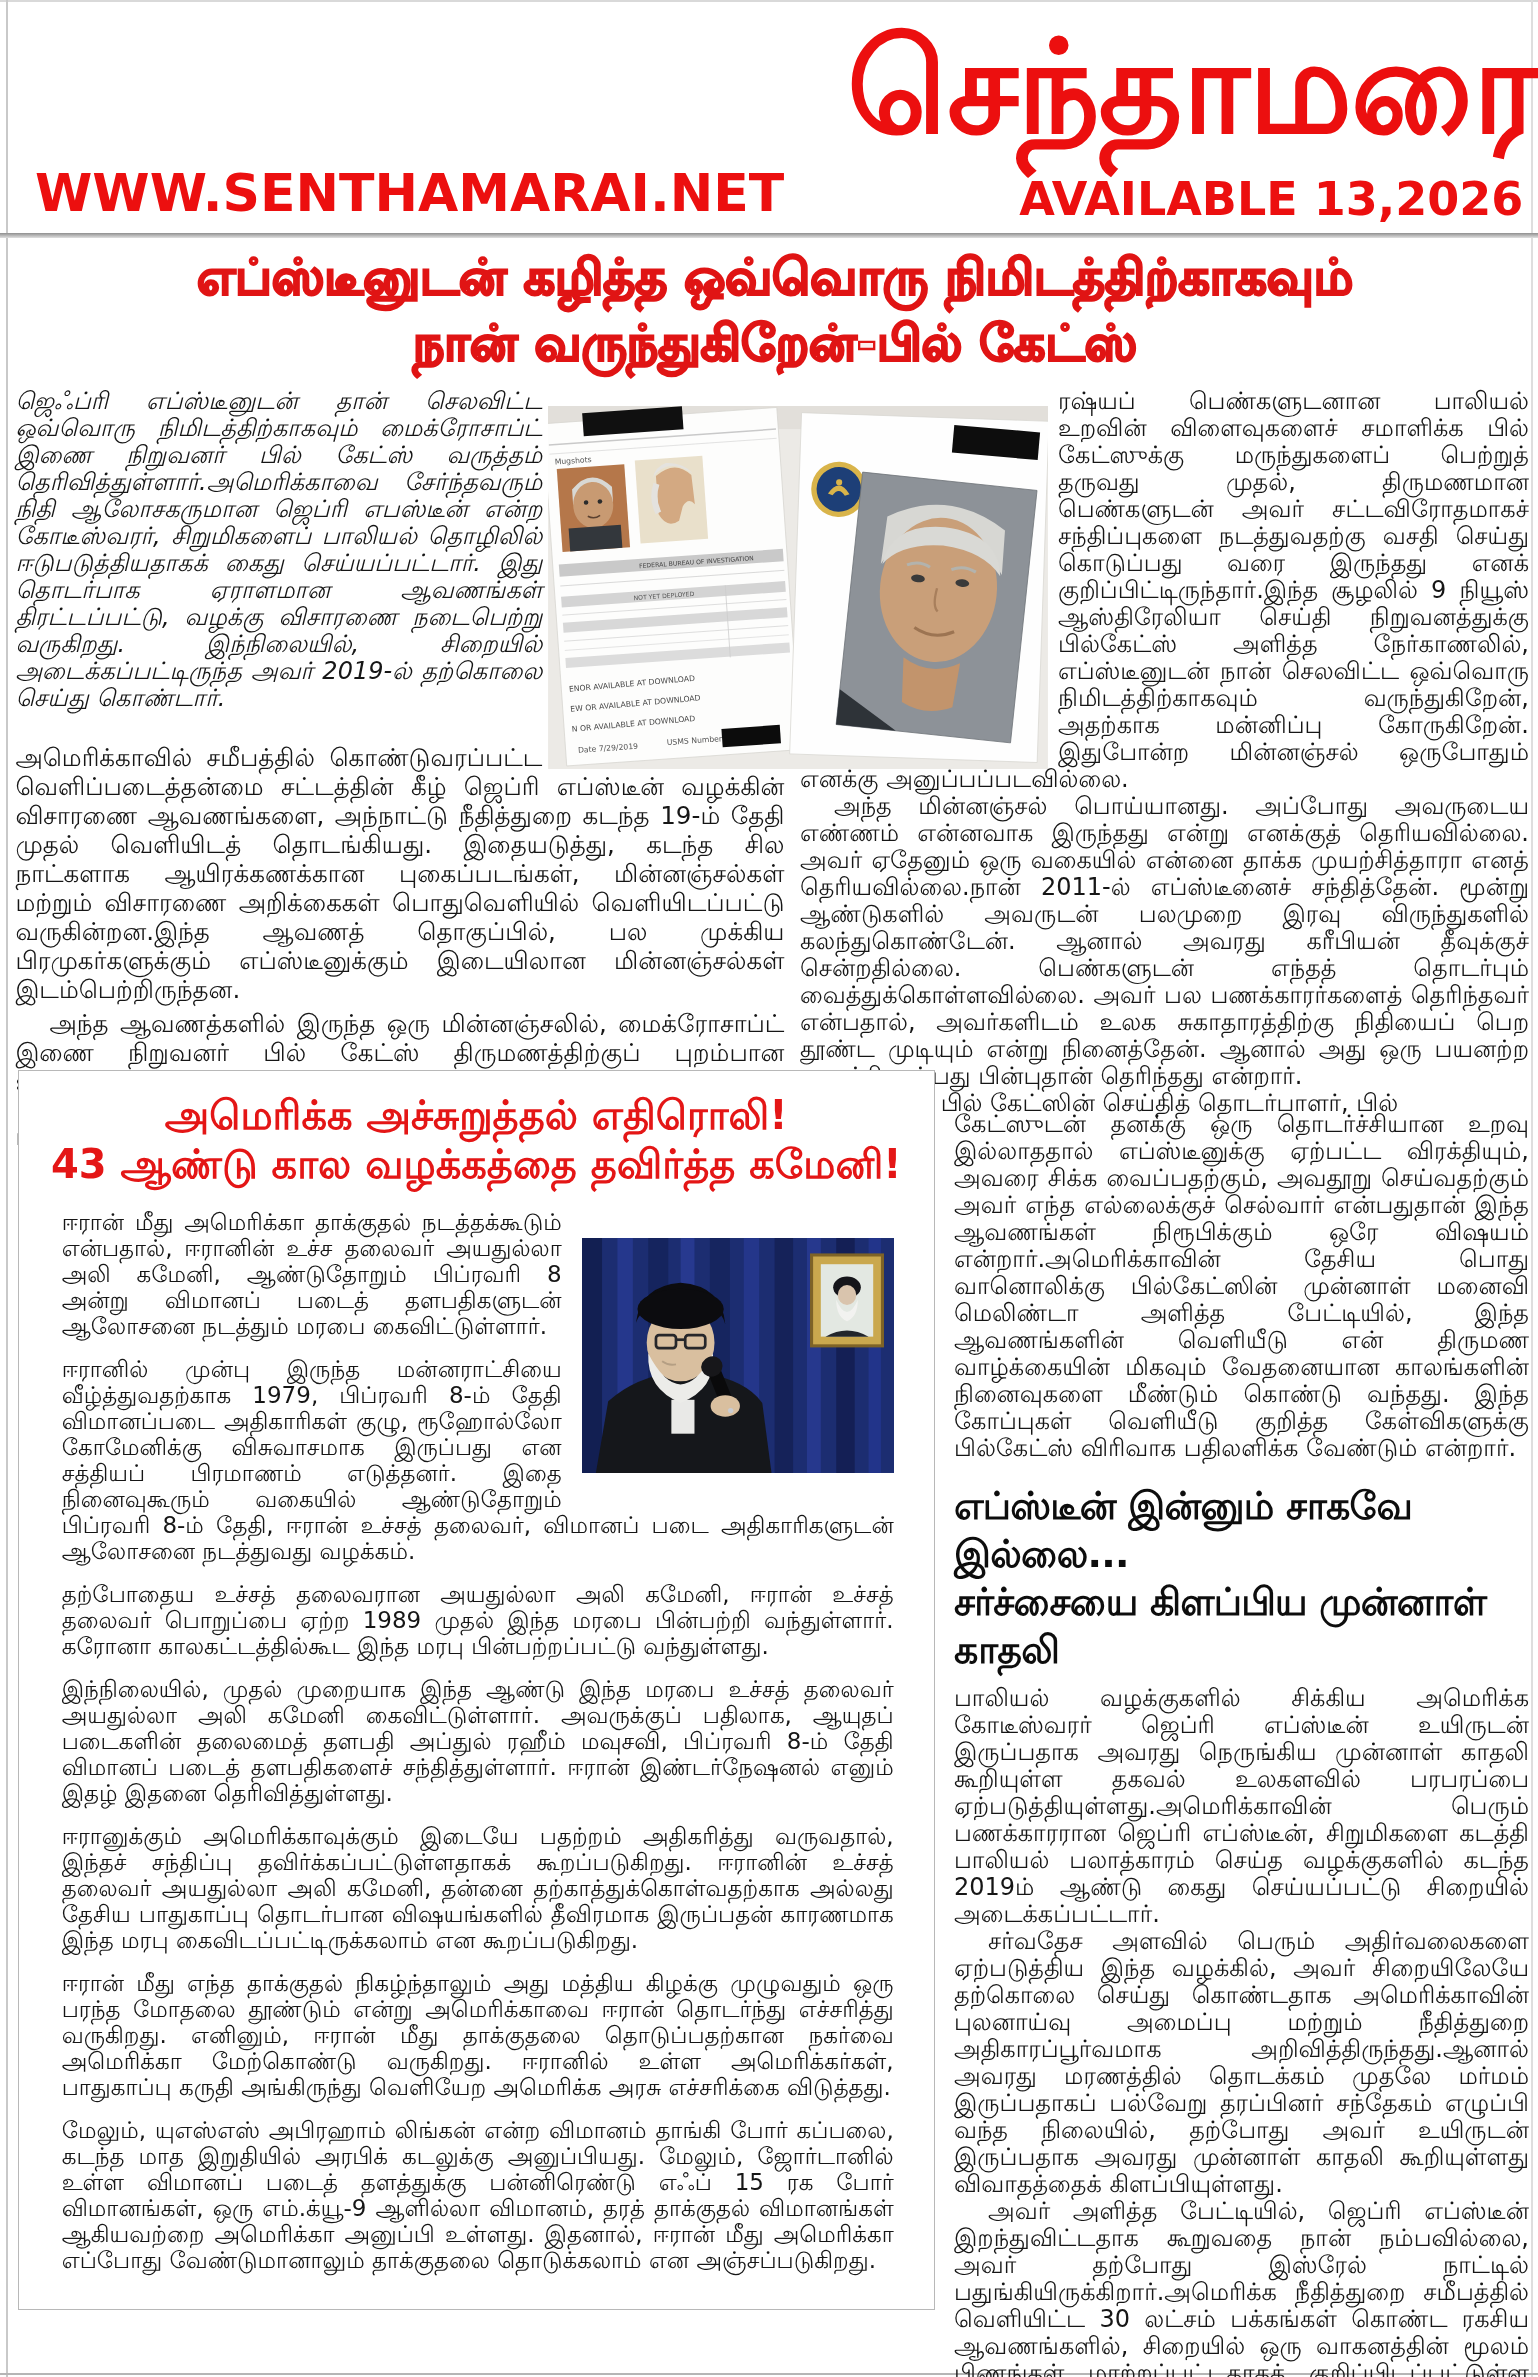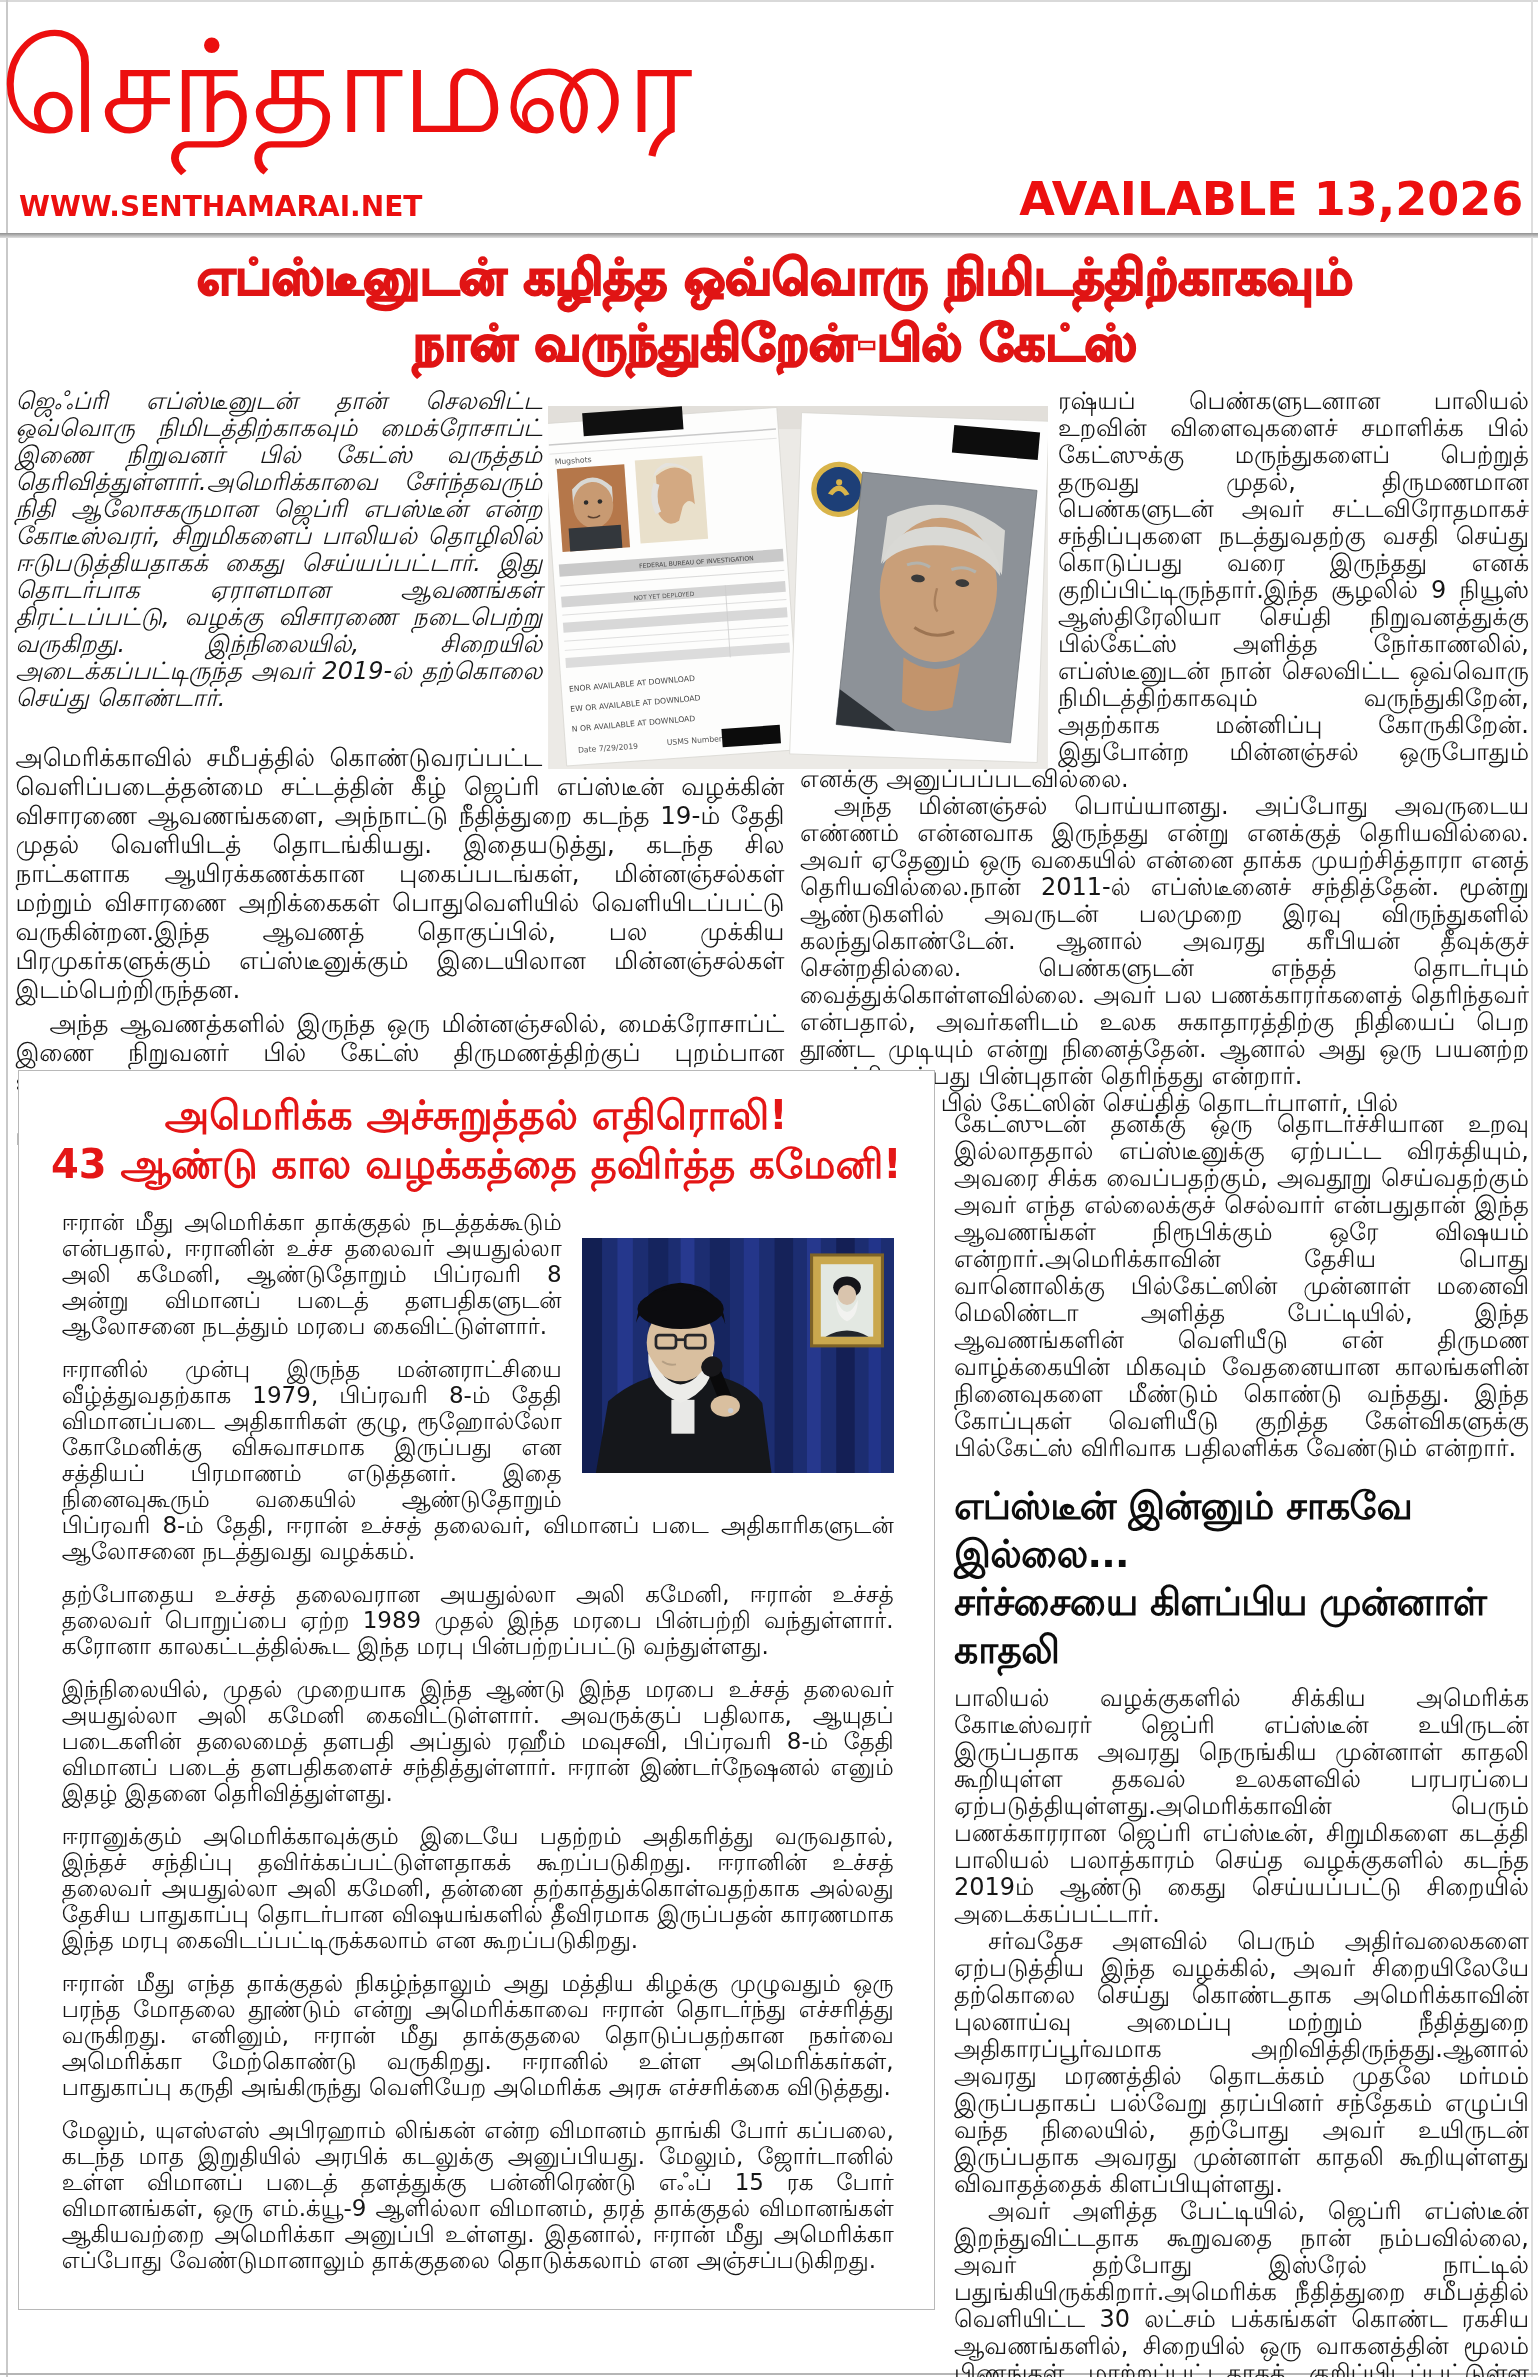--- a/index.html
+++ b/index.html
@@ -9,27 +9,27 @@
     font-family:"DejaVu Sans", sans-serif; color:#1a1a1a; overflow:hidden;
   }
   .edge { position:absolute; background:#c9c9c9; }
   .edge.top    { left:0; top:0; width:1538px; height:1.5px; background:#d9d9d9; }
   .edge.left   { left:6.2px; top:0; width:1.5px; height:2377px; }
   .edge.right  { left:1531px; top:0; width:1.5px; height:2377px; background:#dedede; }
   .edge.bottom { left:0; top:2373px; width:1538px; height:1.5px; background:#b5b5b5; }
 
   .masthead {
     position:absolute; left:0; top:1.5px; width:1538px; height:171px;
-    text-align:left; color:#ec0f0f; font-weight:400; font-size:129px; line-height:171px;
+    text-align:right; color:#ec0f0f; font-weight:700; font-size:129px; line-height:171px;
     letter-spacing:-1.5px; white-space:nowrap;
   }
   .infobar { position:absolute; left:19px; top:172px; width:1508px; height:57px; }
   .site-url {
-    position:absolute; left:0; bottom:6.2px; color:#ec0f0f; font-weight:800;
-    font-size:28px; letter-spacing:0px;
+    position:absolute; left:16px; bottom:6.2px; color:#ec0f0f; font-weight:800;
+    font-size:52px; letter-spacing:0px;
   }
   .issue-date {
     position:absolute; right:3.8px; bottom:3.1px; color:#ec0f0f; font-weight:800;
     font-size:46px; letter-spacing:0px;
   }
   .divider { position:absolute; left:0; top:233px; width:1538px; height:4.6px;
     background:linear-gradient(#8f8f8f,#e0e0e0); }
 
   .main-headline {
     position:absolute; left:0; top:245px; width:1538px; text-align:center;

